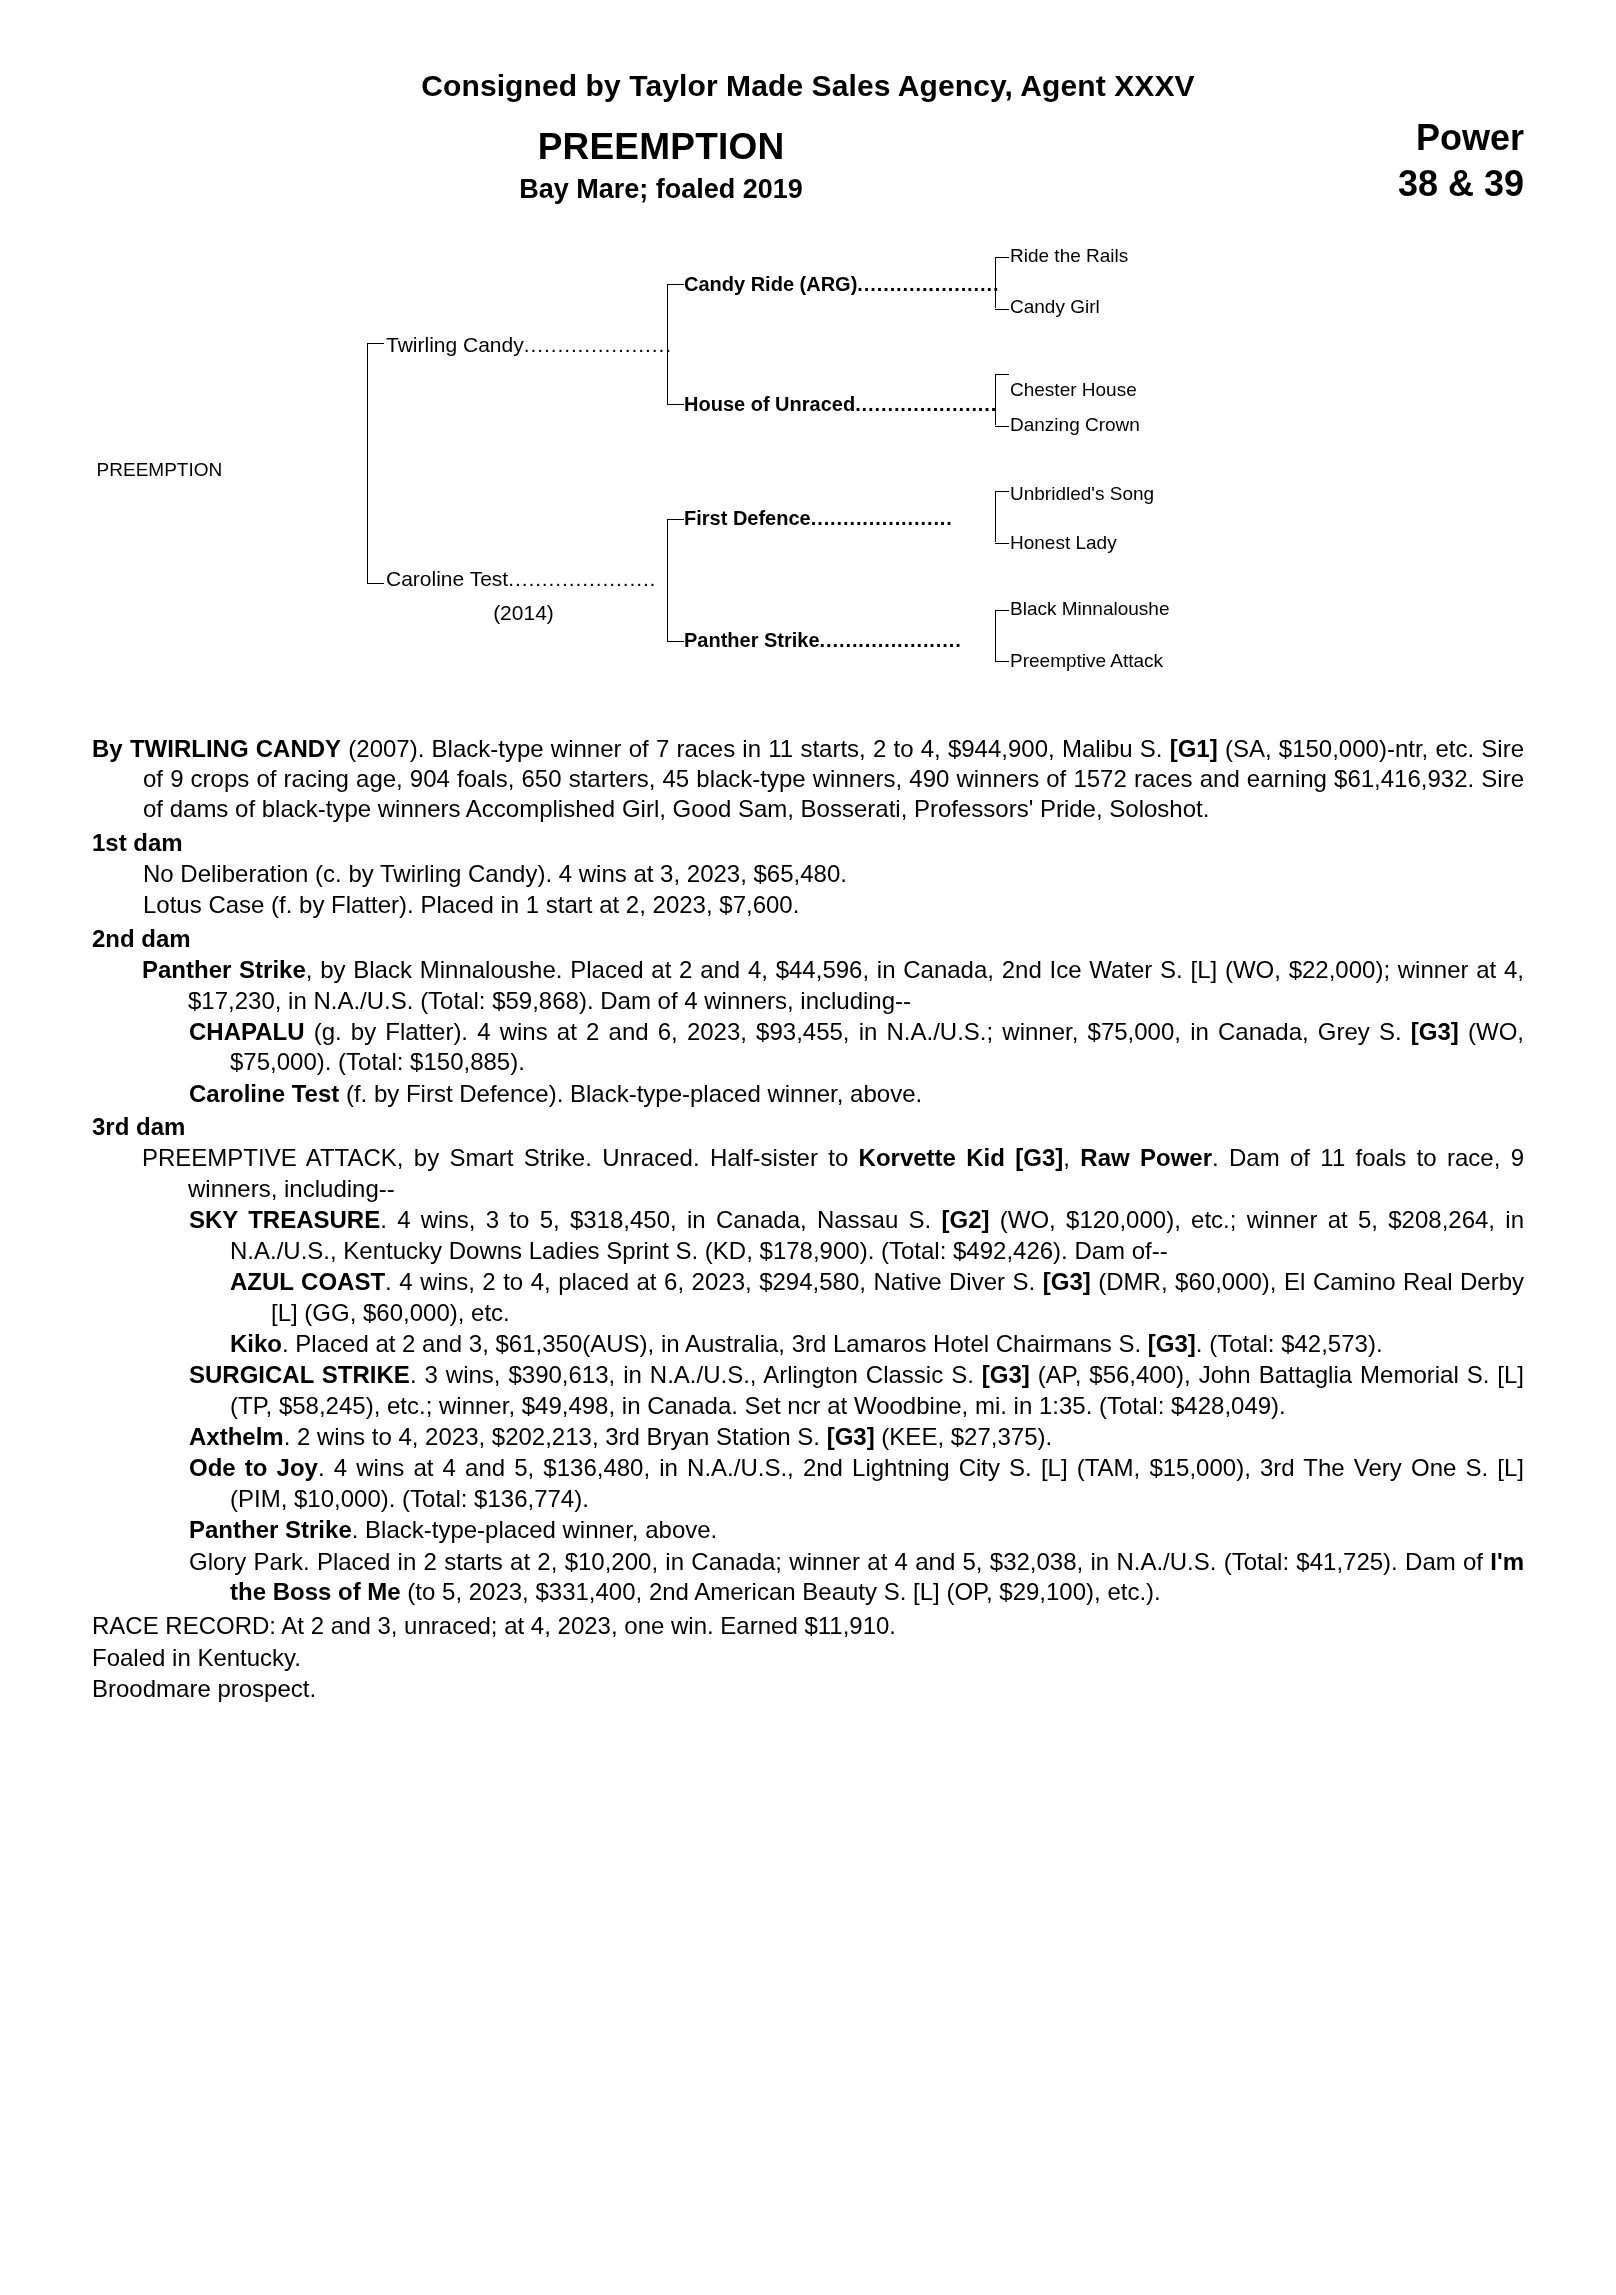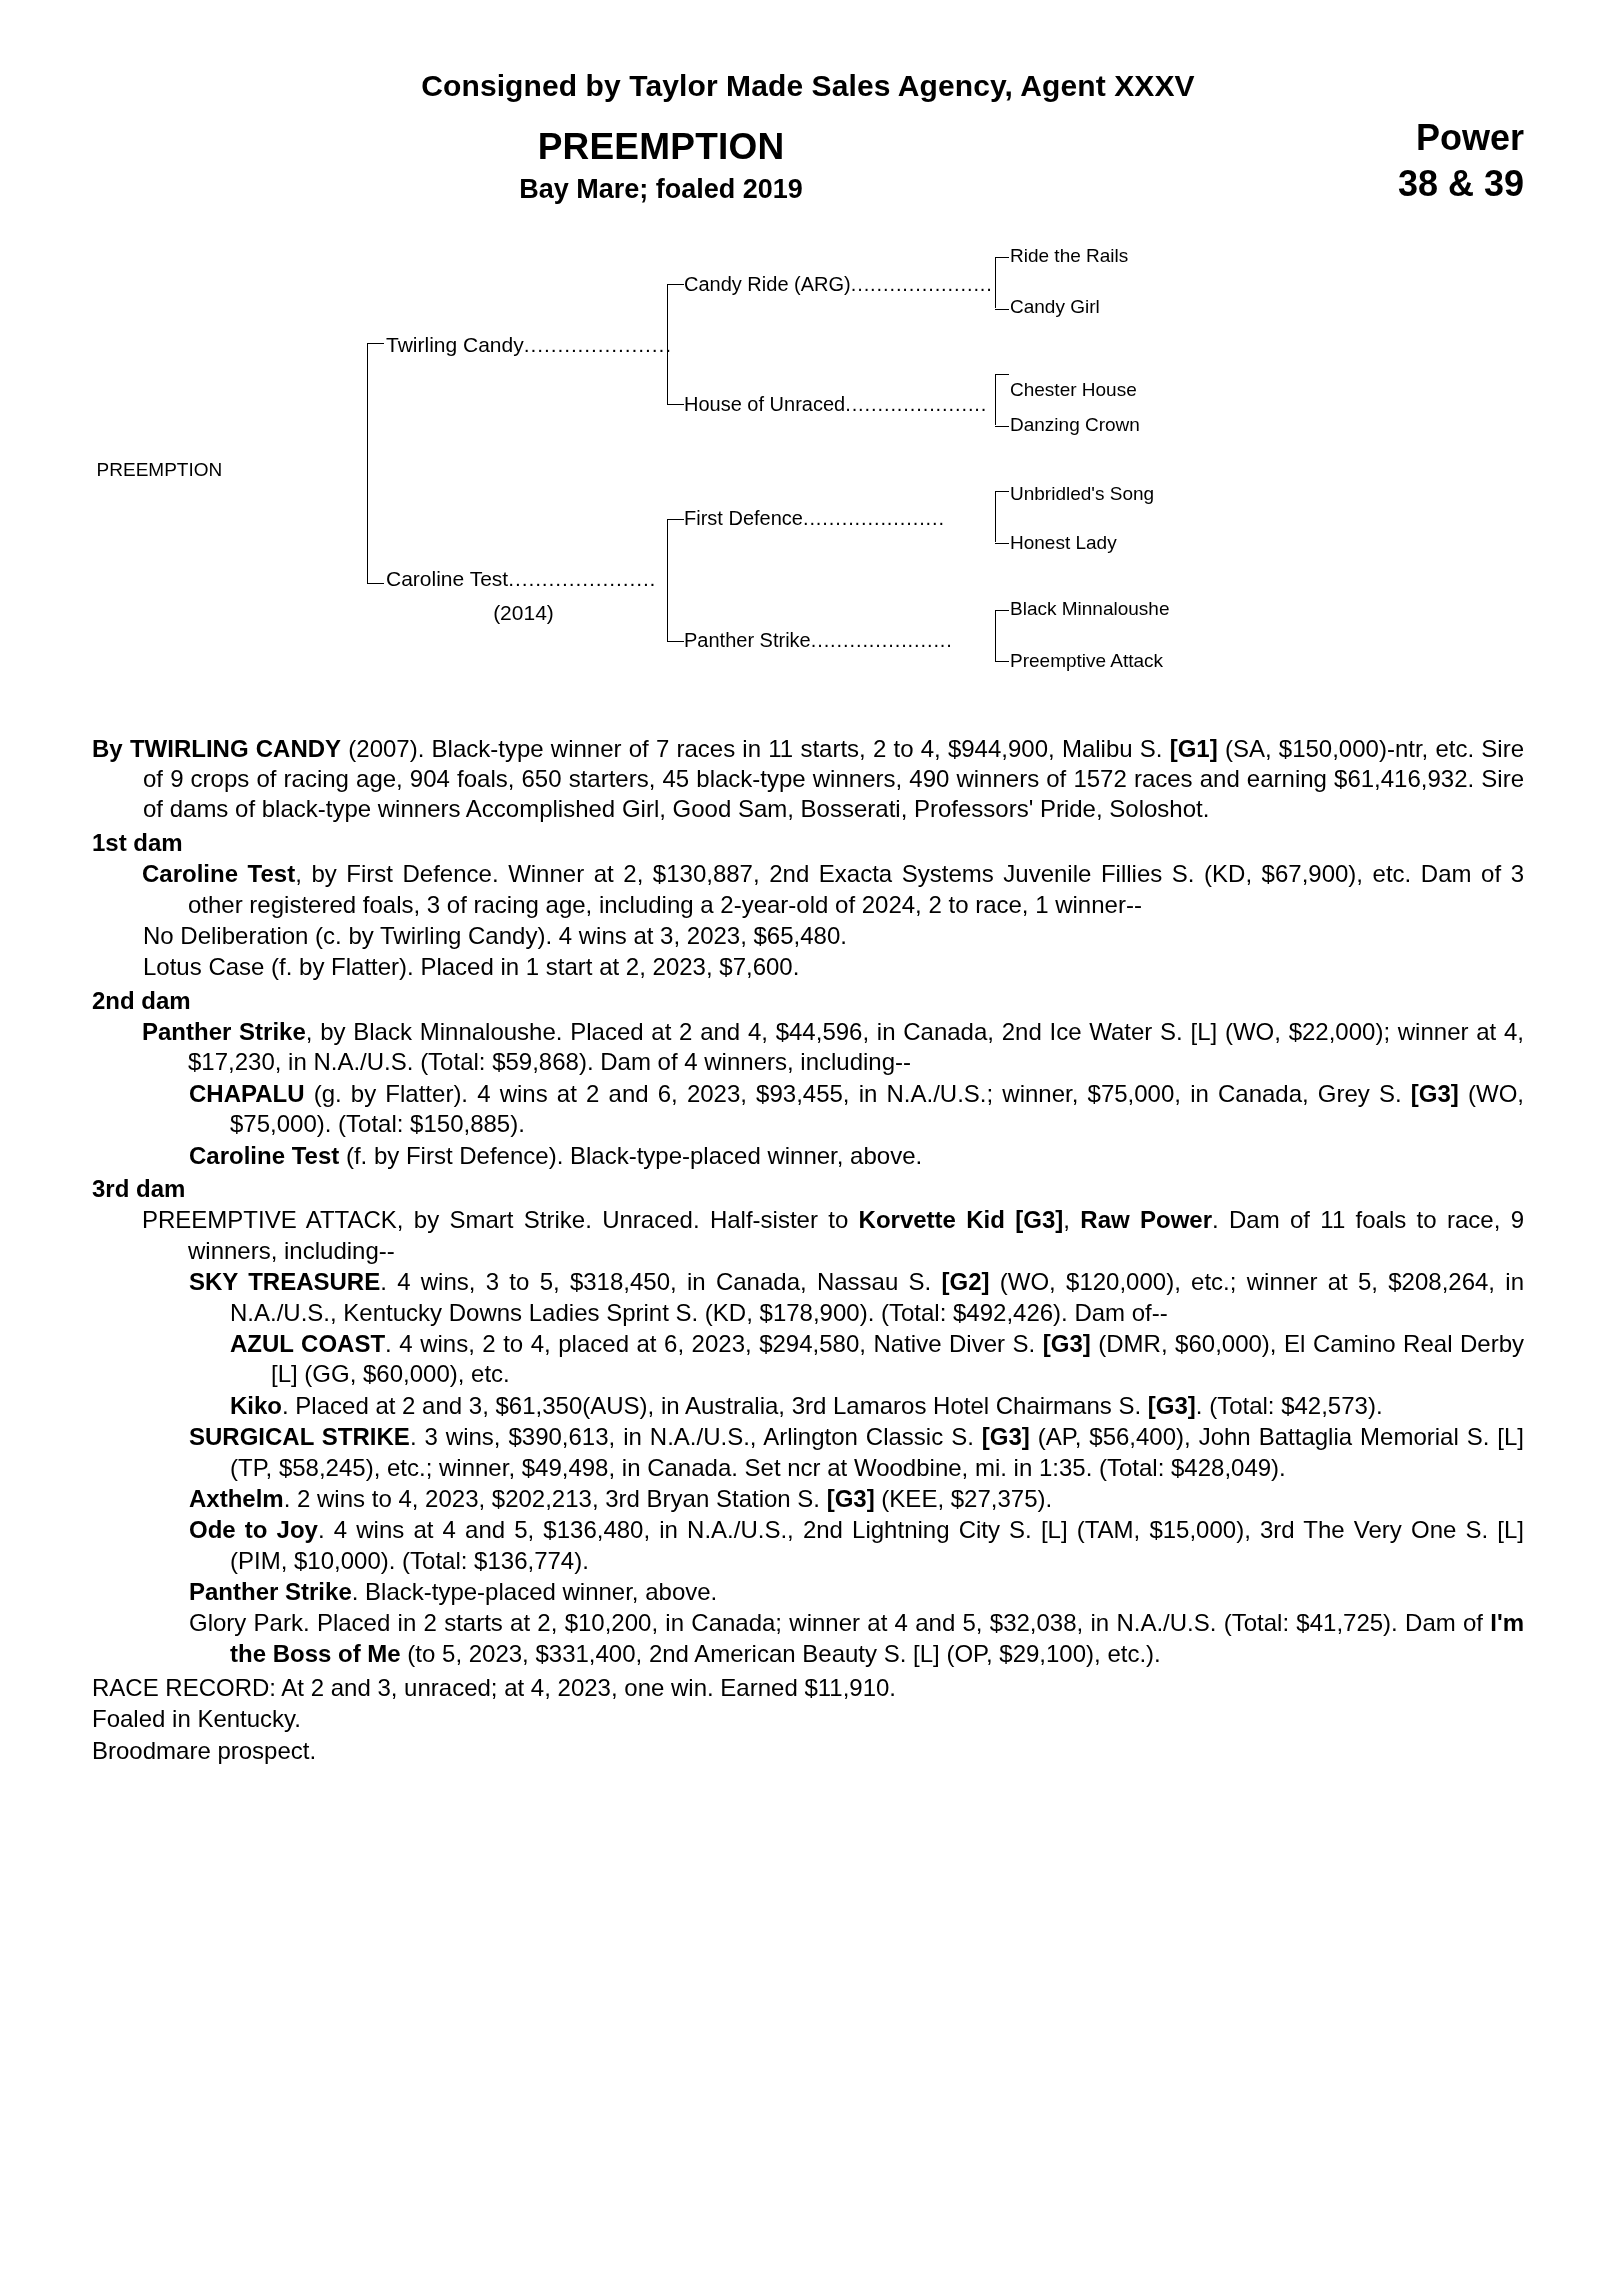--- a/index.html
+++ b/index.html
@@ -84,21 +84,21 @@
   .gen1 { position: absolute; left: 294px; font-size: 21px; white-space: nowrap; }
   .gen1.sire { top: 108px; }
   .gen1.dam  { top: 342px; }
   .gen1 .yob {
     display: block;
     font-size: 21px;
     text-align: center;
     margin-left: 4.6px;
     margin-top: 10px;
   }
-  .gen2 { position: absolute; left: 592px; font-size: 20px; white-space: nowrap; }
+  .gen2 { position: absolute; left: 592px; font-size: 20px; white-space: nowrap; font-weight: bold; }
   .gen2.p1 { top: 48px; }
   .gen2.p2 { top: 168px; }
   .gen2.p3 { top: 282px; }
   .gen2.p4 { top: 404px; }
   .gen3 { position: absolute; left: 918px; font-size: 19px; white-space: nowrap; }
   .gen3.g1 { top: 20.7px; }
   .gen3.g2 { top: 71px; }
   .gen3.g3 { top: 154px; }
   .gen3.g4 { top: 189px; }
   .gen3.g5 { top: 258px; }
@@ -222,21 +222,20 @@
     <div class="brk v" style="left:903px; top:385px; height:51px;"></div>
     <div class="brk h" style="left:903px; top:385px; width:13.8px;"></div>
     <div class="brk h" style="left:903px; top:436px; width:13.8px;"></div>
   </div>
 
   <div class="body">
 
     <div class="para hang1"><b>By</b> <b>TWIRLING CANDY</b><span> (2007). Black-type winner of 7 races in 11 starts, 2 to 4, $944,900, Malibu S. </span><b>[G1]</b><span> (SA, $150,000)-ntr, etc. Sire of 9 crops of racing age, 904 foals, 650 starters, 45 black-type winners, 490 winners of 1572 races and earning $61,416,932. Sire of dams of black-type winners Accomplished Girl, Good Sam, Bosserati, Professors' Pride, Soloshot.</span></div>
 
     <div class="damhdr">1st dam</div>
-    <div class="para hang2"><b>Caroline Test</b><span>, by First Defence. Winner at 2, $130,887, 2nd Exacta Systems Juvenile Fillies S. (KD, $67,900), etc. Dam of 3 other registered foals, 3 of racing age, including a 2-year-old of 2024, 2 to race, 1 winner--</span></div>
     <div class="para lvl1"><span>No Deliberation (c. by Twirling Candy). 4 wins at 3, 2023, $65,480.</span></div>
     <div class="para lvl1"><span>Lotus Case (f. by Flatter). Placed in 1 start at 2, 2023, $7,600.</span></div>
 
     <div class="damhdr">2nd dam</div>
     <div class="para hang2"><b>Panther Strike</b><span>, by Black Minnaloushe. Placed at 2 and 4, $44,596, in Canada, 2nd Ice Water S. [L] (WO, $22,000); winner at 4, $17,230, in N.A./U.S. (Total: $59,868). Dam of 4 winners, including--</span></div>
     <div class="para hang3"><b>CHAPALU</b><span> (g. by Flatter). 4 wins at 2 and 6, 2023, $93,455, in N.A./U.S.; winner, $75,000, in Canada, Grey S. </span><b>[G3]</b><span> (WO, $75,000). (Total: $150,885).</span></div>
     <div class="para hang3"><b>Caroline Test</b><span> (f. by First Defence). Black-type-placed winner, above.</span></div>
 
     <div class="damhdr">3rd dam</div>
     <div class="para hang2"><span>PREEMPTIVE ATTACK, by Smart Strike. Unraced. Half-sister to </span><b>Korvette Kid</b> <b>[G3]</b>, <b>Raw Power</b><span>. Dam of 11 foals to race, 9 winners, including--</span></div>

